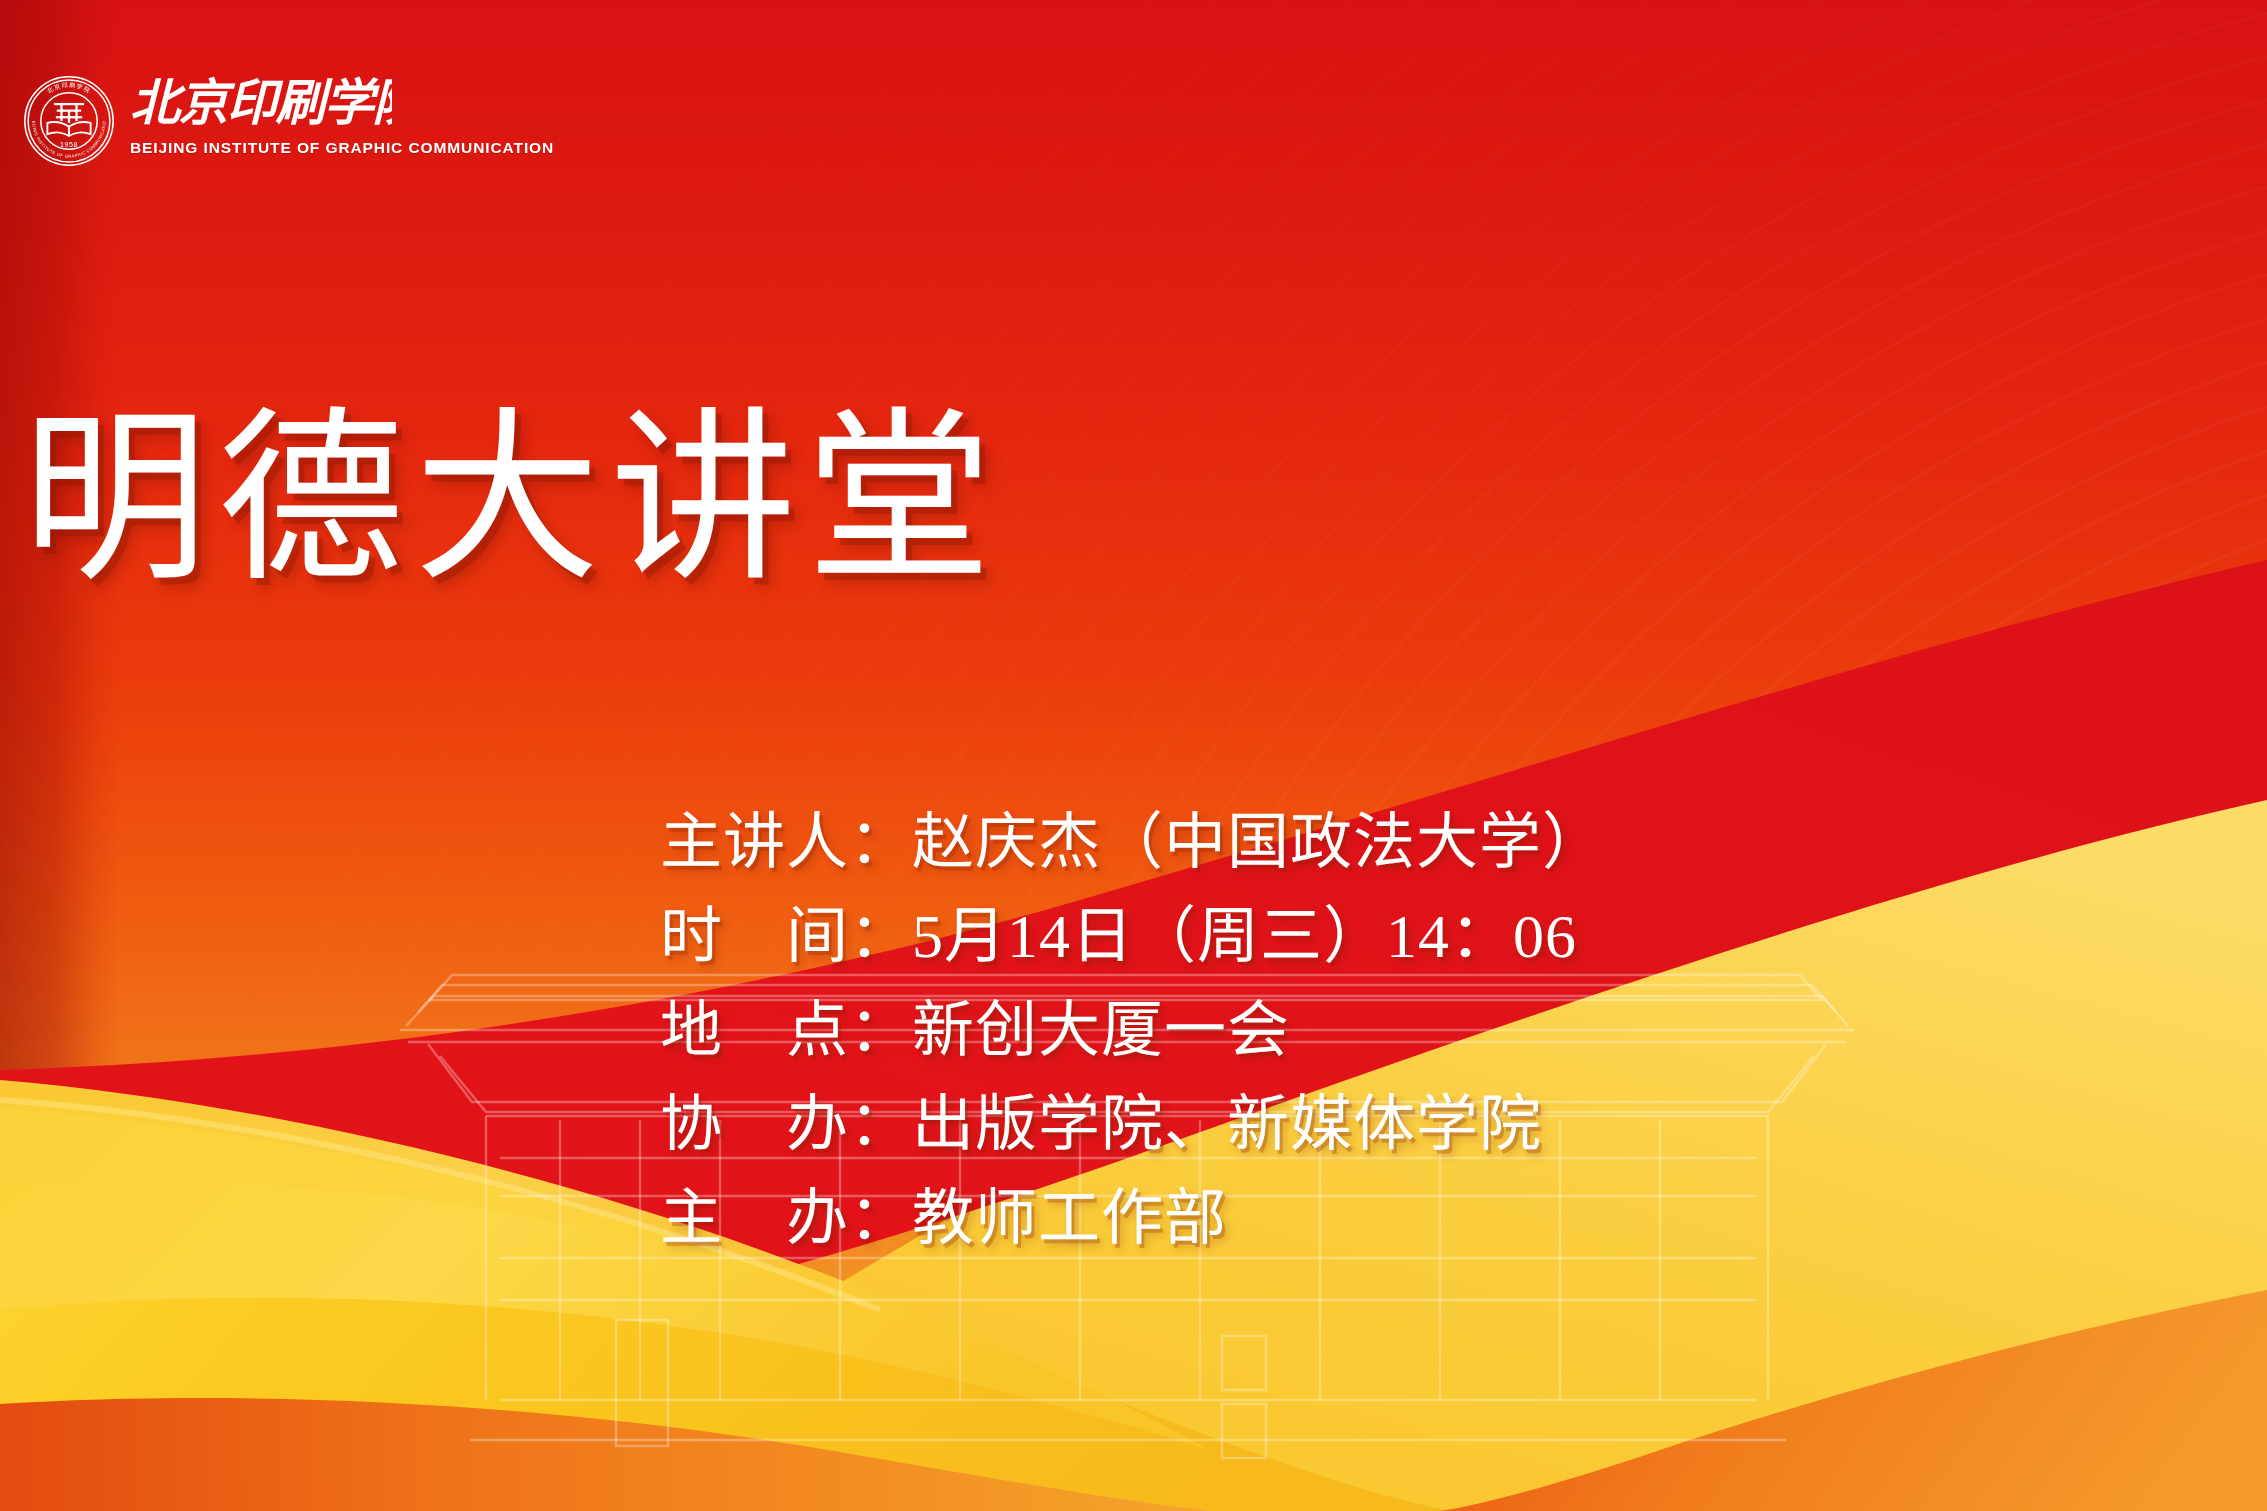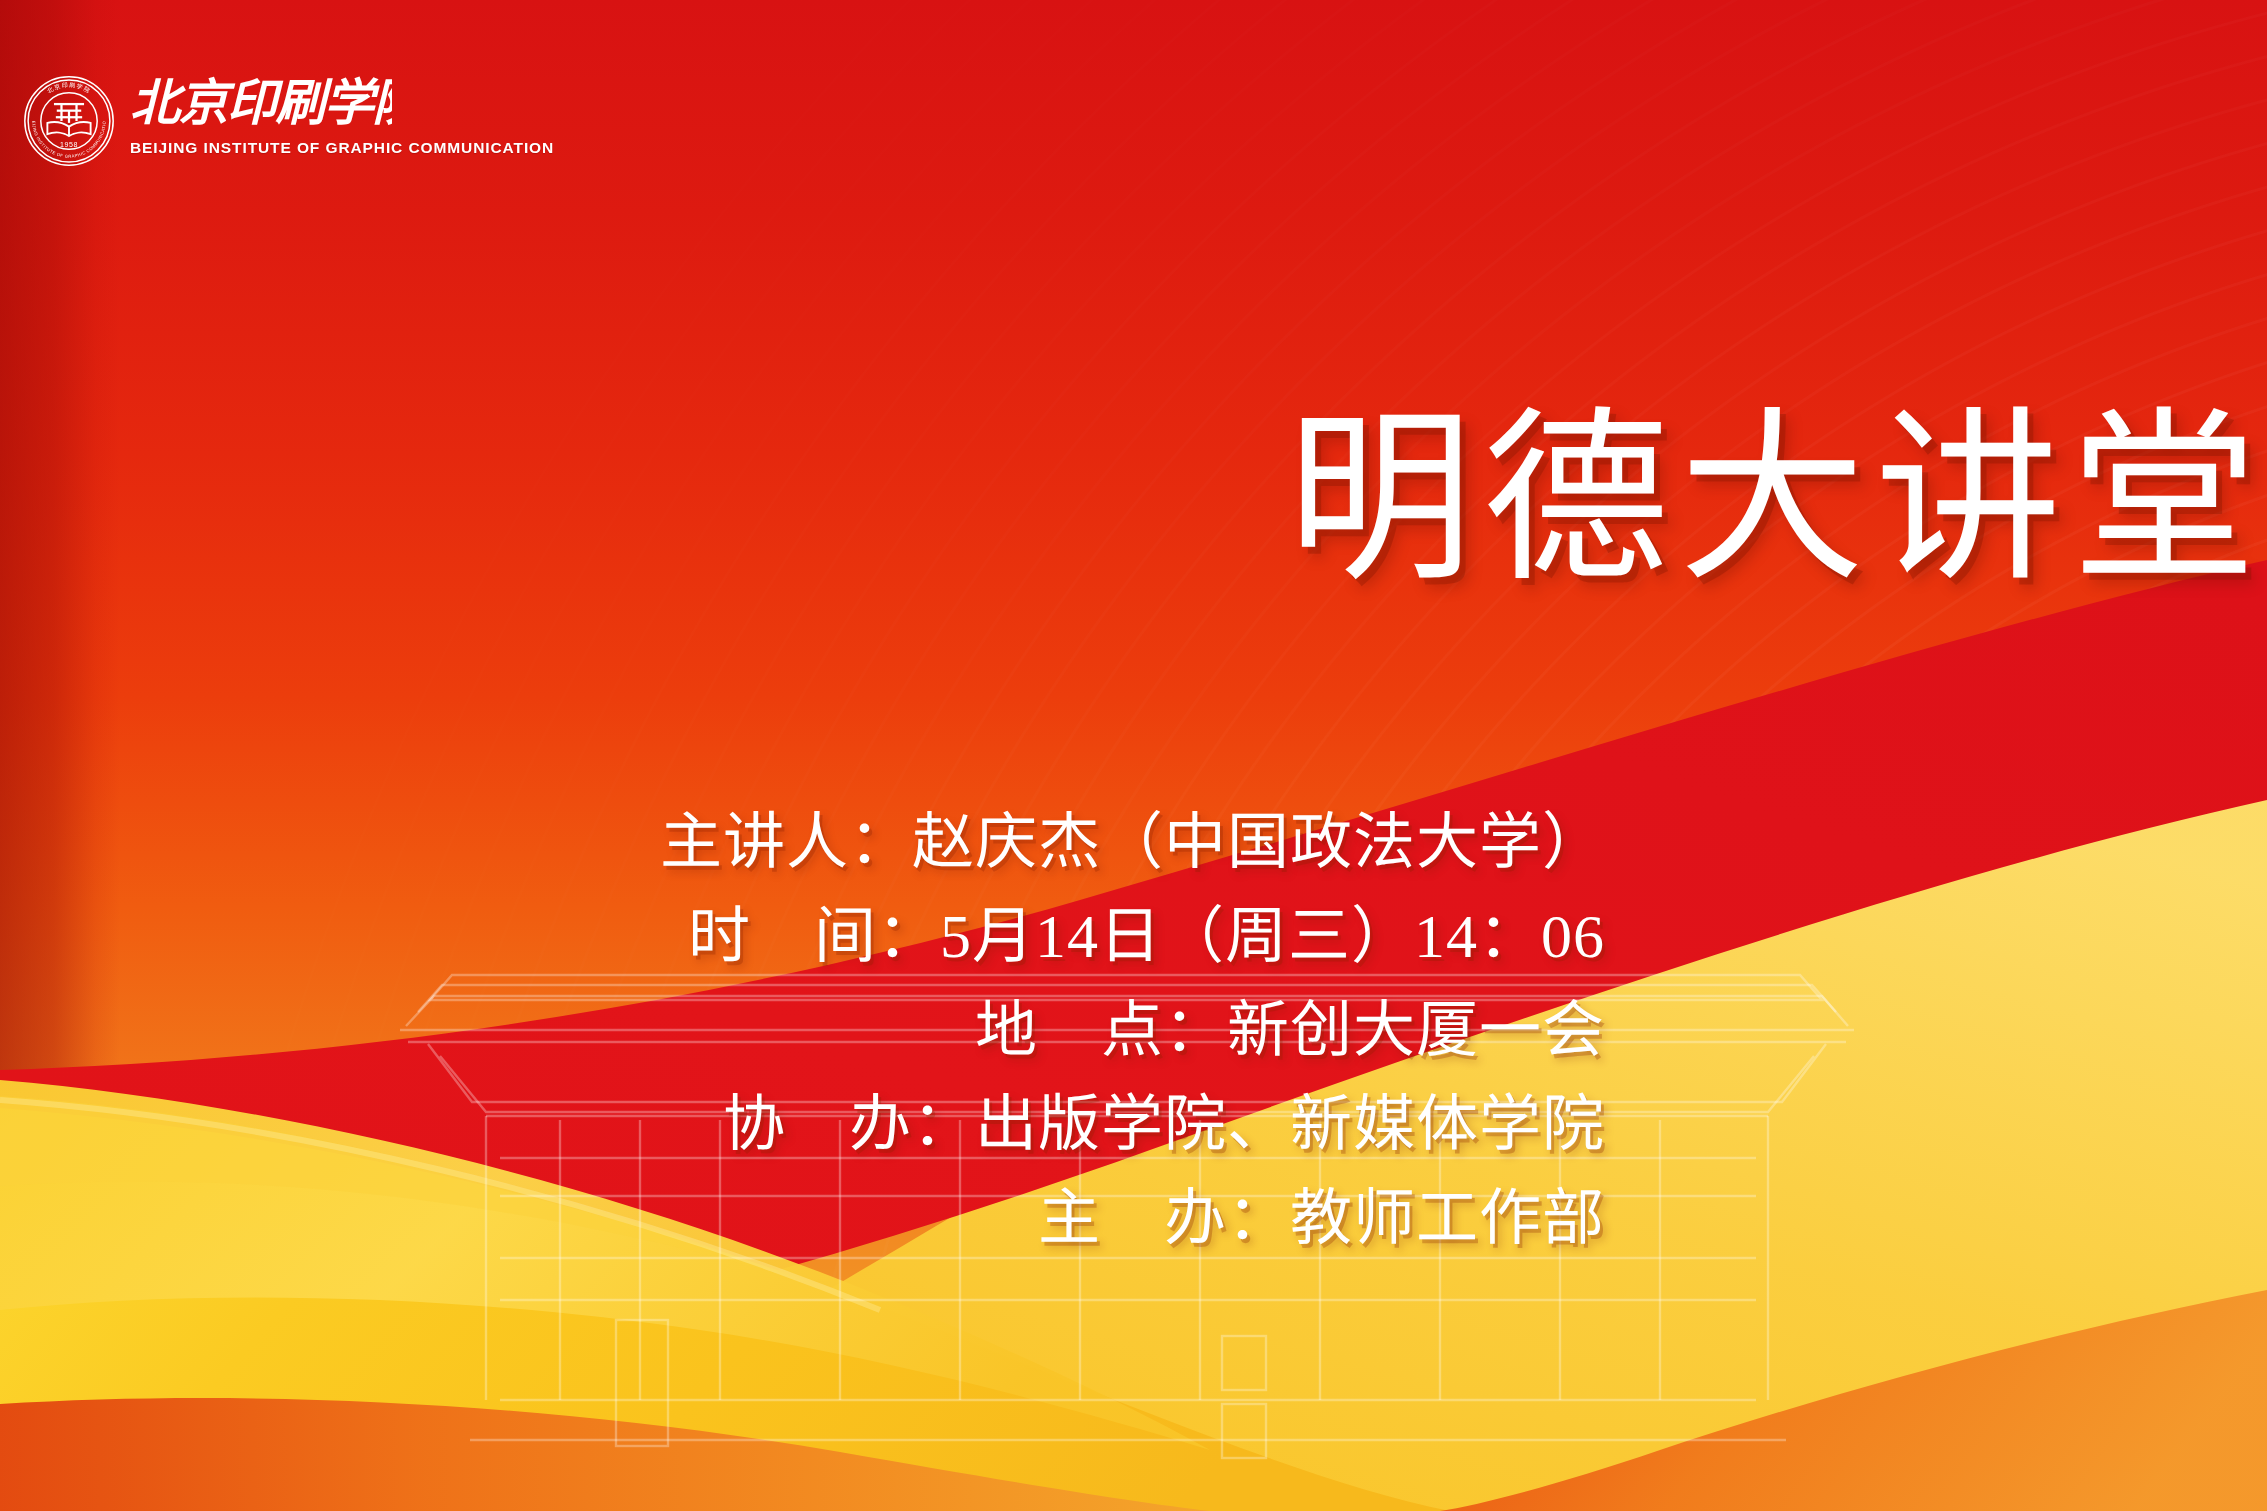--- a/index.html
+++ b/index.html
@@ -115,21 +115,21 @@
     white-space: nowrap;
     text-shadow: 0 1px 1px rgba(120,0,0,0.35);
   }
 
   
   #headline {
     position: absolute;
     left: 0;
     right: 0;
     top: 400px;
-    text-align: right;
+    text-align: left;
     z-index: 30;
     color: #ffffff;
     font-family: "Liberation Serif", "DejaVu Serif", serif;
     font-size: 186px;
     line-height: 1.08;
     font-weight: normal;
     letter-spacing: 10px;
     padding-left: 22px;
     text-shadow:
       6px 7px 0 rgba(130, 22, 0, 0.33),
@@ -145,21 +145,20 @@
     z-index: 30;
     color: #ffffff;
     font-family: "Liberation Serif", "DejaVu Serif", serif;
     font-size: 62px;
     line-height: 94px;
     letter-spacing: 1px;
     white-space: nowrap;
     text-shadow:
       3px 4px 0 rgba(140, 32, 0, 0.28),
       5px 6px 9px rgba(120, 24, 0, 0.28);
-    text-align: right;
   }
   #details .line {
     display: block;
   }
 </style>
 </head>
 <body>
 
 <div id="poster">
 

